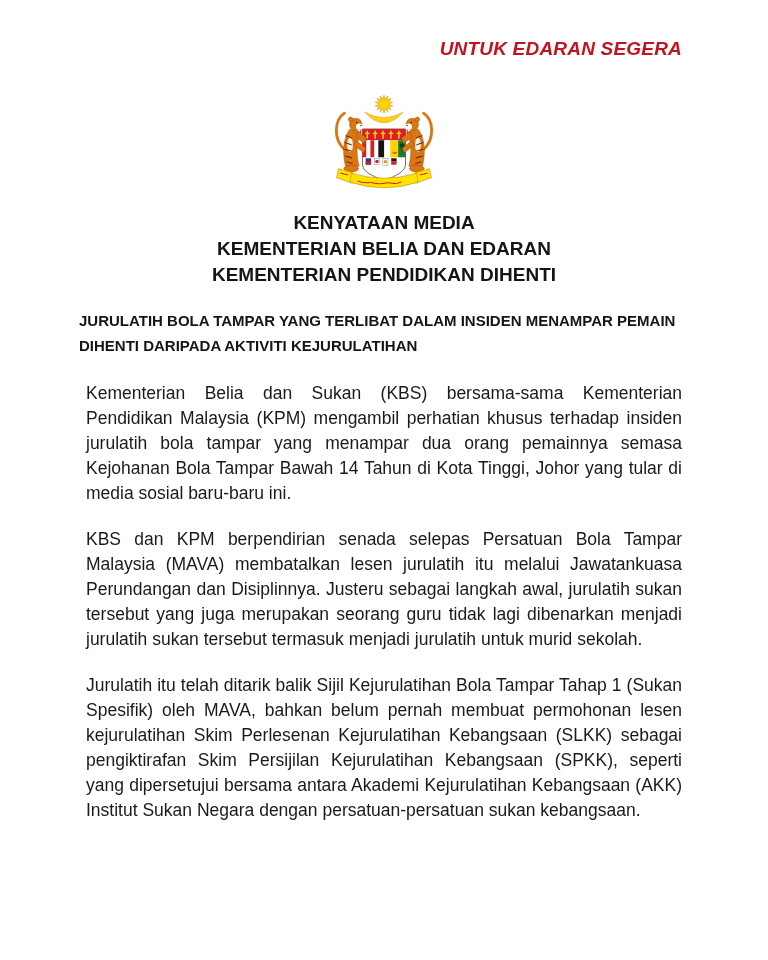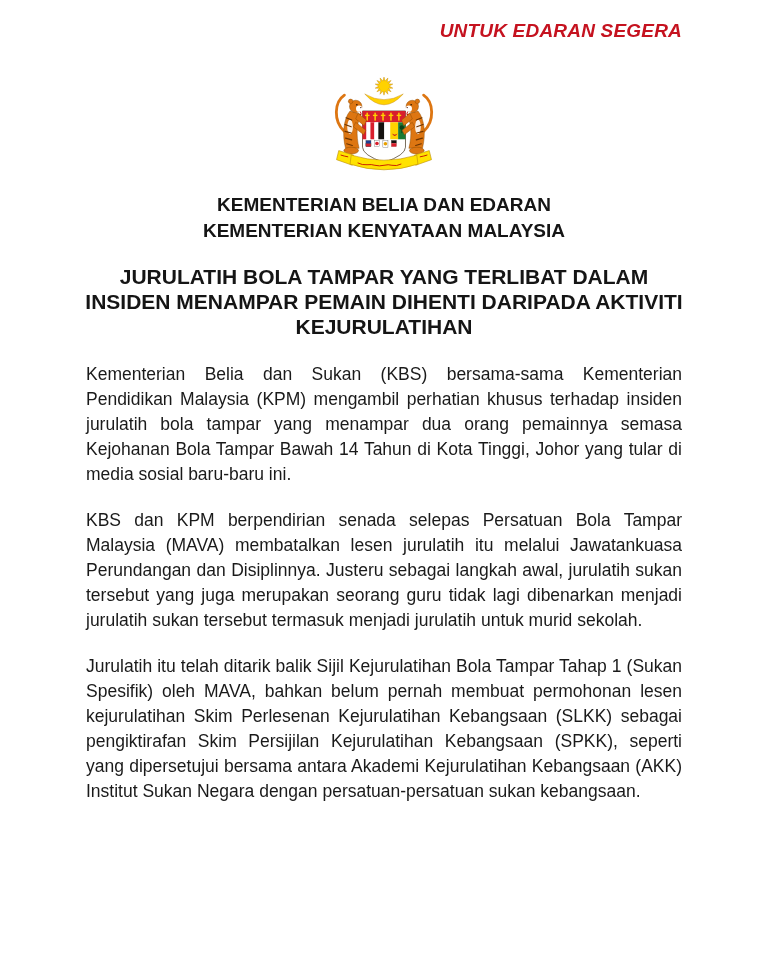--- a/index.html
+++ b/index.html
@@ -10,21 +10,21 @@
   .page {
     position: relative;
     width: 768px;
     height: 860px;
     margin: 0 auto;
     background: #ffffff;
     font-family: "Liberation Sans", "DejaVu Sans", sans-serif;
     color: #111111;
     overflow: hidden;
     box-sizing: border-box;
-    padding-top: 20px;
+    padding-top: 38px;
   }
   .notice {
     text-align: right;
     padding-right: 86px;
     font-size: 19px;
     font-weight: bold;
     font-style: italic;
     color: #C5121F;
     letter-spacing: 0.2px;
   }
@@ -37,23 +37,23 @@
     margin-top: 12px;
     text-align: center;
     font-weight: bold;
     font-size: 19px;
     line-height: 26px;
     color: #151515;
   }
   .doc-title {
     margin: 20px auto 0 auto;
     max-width: 610px;
-    text-align: center;
+    text-align: left;
     font-weight: bold;
-    font-size: 21px;
+    font-size: 15px;
     line-height: 25px;
     color: #151515;
   }
   .bodytext {
     width: 596px;
     margin: 0 auto;
     font-size: 17.5px;
     line-height: 25px;
     color: #1a1a1a;
   }
@@ -162,22 +162,23 @@
         <g stroke="#C00000" stroke-width="1.5" fill="none" stroke-linecap="round">
           <path d="M54,154 q6,2 12,3"></path>
           <path d="M194,157 q6,-1 12,-3"></path>
           <path d="M84,168 q8,4 16,3 q8,-1 14,1 q8,2 16,0 q8,-2 14,0 q8,2 16,-2"></path>
         </g>
       </g>
     </svg>
   </div>
 
   <div class="headings">
+    <div>KENYATAAN MEDIA</div>
     <div>KEMENTERIAN BELIA DAN EDARAN</div>
-    <div>KEMENTERIAN KENYATAAN MALAYSIA</div>
+    <div>KEMENTERIAN PENDIDIKAN DIHENTI</div>
   </div>
 
   <div class="doc-title">JURULATIH BOLA TAMPAR YANG TERLIBAT DALAM INSIDEN MENAMPAR PEMAIN DIHENTI DARIPADA AKTIVITI KEJURULATIHAN</div>
 
   <div class="bodytext">
     <p>Kementerian Belia dan Sukan (KBS) bersama-sama Kementerian Pendidikan Malaysia (KPM) mengambil perhatian khusus terhadap insiden jurulatih bola tampar yang menampar dua orang pemainnya semasa Kejohanan Bola Tampar Bawah 14 Tahun di Kota Tinggi, Johor yang tular di media sosial baru-baru ini.</p>
     <p>KBS dan KPM berpendirian senada selepas Persatuan Bola Tampar Malaysia (MAVA) membatalkan lesen jurulatih itu melalui Jawatankuasa Perundangan dan Disiplinnya. Justeru sebagai langkah awal, jurulatih sukan tersebut yang juga merupakan seorang guru tidak lagi dibenarkan menjadi jurulatih sukan tersebut termasuk menjadi jurulatih untuk murid sekolah.</p>
     <p>Jurulatih itu telah ditarik balik Sijil Kejurulatihan Bola Tampar Tahap 1 (Sukan Spesifik) oleh MAVA, bahkan belum pernah membuat permohonan lesen kejurulatihan Skim Perlesenan Kejurulatihan Kebangsaan (SLKK) sebagai pengiktirafan Skim Persijilan Kejurulatihan Kebangsaan (SPKK), seperti yang dipersetujui bersama antara Akademi Kejurulatihan Kebangsaan (AKK) Institut Sukan Negara dengan persatuan-persatuan sukan kebangsaan.</p>
   </div>
 

